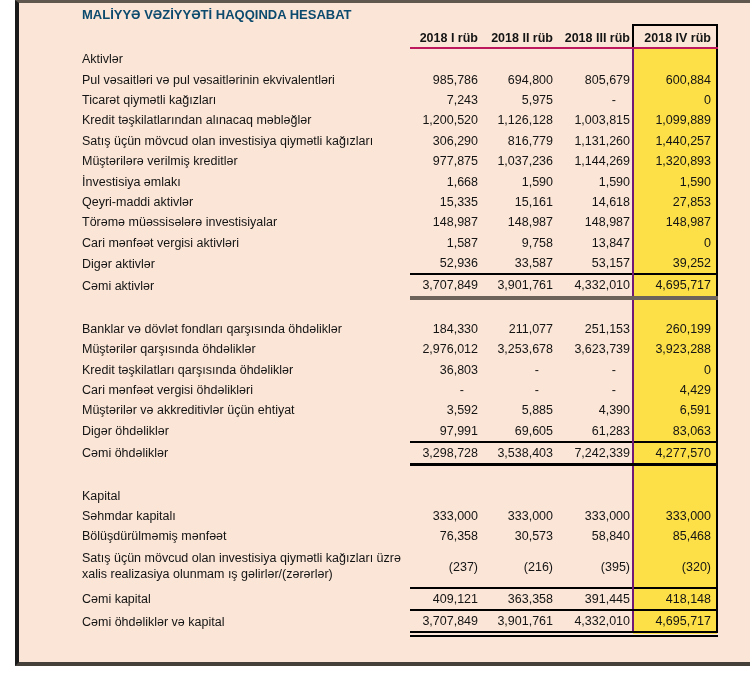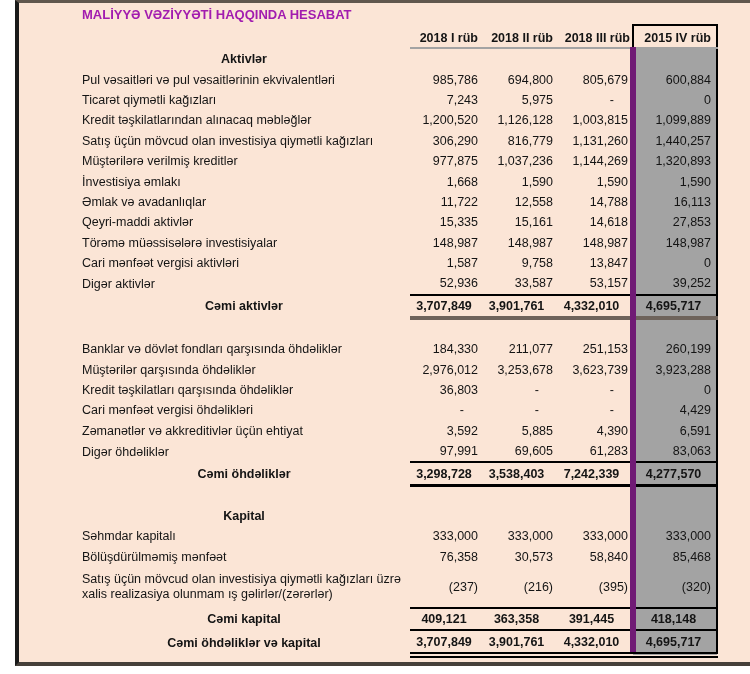--- a/index.html
+++ b/index.html
@@ -17,63 +17,63 @@
     box-sizing: border-box;
     background: #fbe5d6;
     border-top: 3px solid #60574e;
     border-left: 4px solid #1a1a1a;
     border-bottom: 4px solid #46403a;
     padding: 4px 0 0 63px;
   }
   .title {
     font-size: 13px;
     font-weight: bold;
-    color: #a21caf;
+    color: #0c4a6e;
     margin: 0 0 2px 0;
     white-space: nowrap;
   }
   table {
     border-collapse: collapse;
     table-layout: fixed;
     width: 635px;
     color: #141414;
     font-size: 12.5px;
   }
   th, td { padding: 0; }
   thead th {
     height: 19px;
     font-weight: bold;
     text-align: right;
     vertical-align: bottom;
     padding-bottom: 2px;
     white-space: nowrap;
   }
-  thead th.colh { border-bottom: 2px solid #a3a3a3; padding-right: 2px; }
+  thead th.colh { border-bottom: 2px solid #be185d; padding-right: 2px; }
   thead th.q4h {
     border-top: 2px solid #000;
     border-left: 2px solid #000;
     border-right: 2px solid #000;
     padding-right: 5px;
     background: #fbe5d6;
   }
   tbody td {
     height: 20.4px;
     vertical-align: middle;
     white-space: nowrap;
   }
   td.label { text-align: left; padding-right: 4px; }
   td.num   { text-align: right; padding-right: 2px; }
   td.q4 {
-    background: #a3a3a3;
-    border-left: 6px solid #701a75;
+    background: #fde047;
+    border-left: 2px solid #701a75;
     border-right: 2px solid #000;
     padding-right: 5px;
   }
   td.dash { padding-right: 16px; }
-  tr.section td, tr.total td, tr.grand td { font-weight: bold; text-align: center; }
+  tr.section td, tr.total td, tr.grand td { font-weight: normal; }
   tr.spacer td { height: 19px; }
   tr.total0 td.num { border-top: 2px solid #000; border-bottom: 4px solid #6e635b; }
   tr.total1 td.num { border-top: 2px solid #000; border-bottom: 3px solid #000; }
   tr.total2 td.num { border-top: 2px solid #000; border-bottom: 2px solid #000; }
   tr.grand  td.num { border-bottom: 6px double #000; }
   tr.wrap td { height: 40px; }
   tr.wrap td.label { white-space: normal; line-height: 1.25; }
 </style>
 </head>
 <body>
@@ -87,21 +87,21 @@
       <col style="width:75px">
       <col style="width:78px">
       <col style="width:84px">
     </colgroup>
     <thead>
         <tr>
           <th></th>
           <th class="colh">2018 I rüb</th>
           <th class="colh">2018 II rüb</th>
           <th class="colh">2018 III rüb</th>
-          <th class="colh q4h">2015 IV rüb</th>
+          <th class="colh q4h">2018 IV rüb</th>
         </tr>
       </thead>
     <tbody>
         <tr class="section">
           <td class="label">Aktivlər</td>
           <td class="num"></td>
           <td class="num"></td>
           <td class="num"></td>
           <td class="num q4"></td>
         </tr>
@@ -139,27 +139,20 @@
           <td class="num">1,037,236</td>
           <td class="num">1,144,269</td>
           <td class="num q4">1,320,893</td>
         </tr>
         <tr class="item">
           <td class="label">İnvestisiya əmlakı</td>
           <td class="num">1,668</td>
           <td class="num">1,590</td>
           <td class="num">1,590</td>
           <td class="num q4">1,590</td>
-        </tr>
-        <tr class="item">
-          <td class="label">Əmlak və avadanlıqlar</td>
-          <td class="num">11,722</td>
-          <td class="num">12,558</td>
-          <td class="num">14,788</td>
-          <td class="num q4">16,113</td>
         </tr>
         <tr class="item">
           <td class="label">Qeyri-maddi aktivlər</td>
           <td class="num">15,335</td>
           <td class="num">15,161</td>
           <td class="num">14,618</td>
           <td class="num q4">27,853</td>
         </tr>
         <tr class="item">
           <td class="label">Törəmə müəssisələrə investisiyalar</td>
@@ -218,21 +211,21 @@
           <td class="num q4">0</td>
         </tr>
         <tr class="item">
           <td class="label">Cari mənfəət vergisi öhdəlikləri</td>
           <td class="num dash">-</td>
           <td class="num dash">-</td>
           <td class="num dash">-</td>
           <td class="num q4">4,429</td>
         </tr>
         <tr class="item">
-          <td class="label">Zəmanətlər və akkreditivlər üçün ehtiyat</td>
+          <td class="label">Müştərilər və akkreditivlər üçün ehtiyat</td>
           <td class="num">3,592</td>
           <td class="num">5,885</td>
           <td class="num">4,390</td>
           <td class="num q4">6,591</td>
         </tr>
         <tr class="item">
           <td class="label">Digər öhdəliklər</td>
           <td class="num">97,991</td>
           <td class="num">69,605</td>
           <td class="num">61,283</td>

